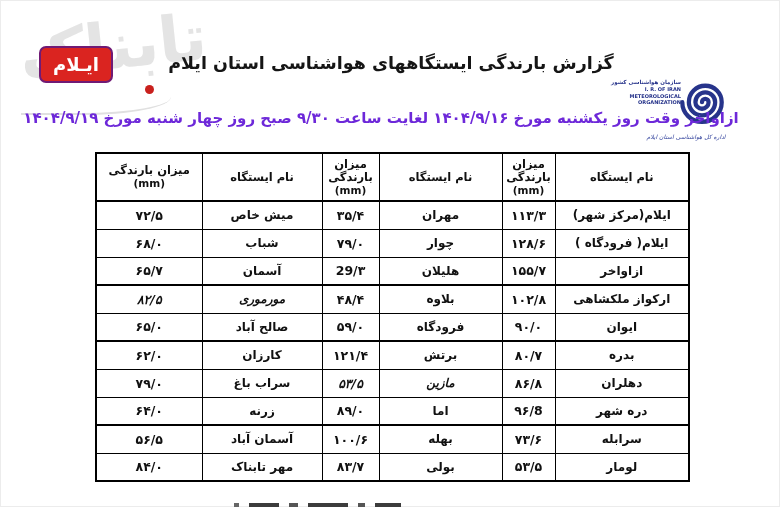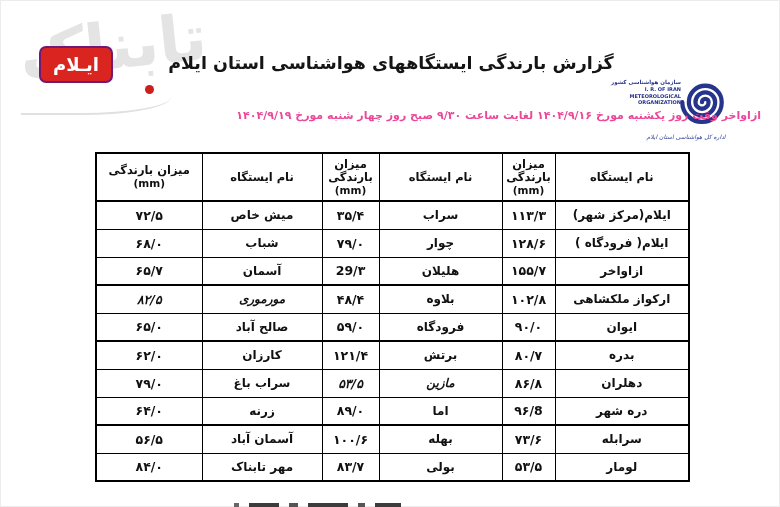--- a/index.html
+++ b/index.html
@@ -15,22 +15,22 @@
     border-bottom:2px solid #e0e0e0;border-radius:0 0 60%/0 0 100% 40%;z-index:1;}
 
   
   .badge{position:absolute;left:38px;top:45px;width:70px;height:33px;background:#da2420;
     border:2px solid #701a75;border-radius:7px;color:#fff;font-size:18px;font-weight:bold;
     display:flex;align-items:center;justify-content:center;z-index:3;direction:rtl;}
 
   
   .title{position:absolute;left:0;top:52px;width:780px;text-align:center;font-size:17.5px;
     font-weight:bold;color:#151515;direction:rtl;z-index:2;}
-  .subtitle{position:absolute;left:0;top:108px;width:760px;font-size:11px;
-    font-weight:bold;color:#ec4899;direction:rtl;z-index:2;}
+  .subtitle{position:absolute;left:0;top:108px;width:760px;text-align:center;font-size:15px;
+    font-weight:bold;color:#6d28d9;direction:rtl;z-index:2;}
 
   
   .org-logo{position:absolute;left:636px;top:70px;width:130px;height:78px;z-index:2;}
   .org-text{position:absolute;right:86px;top:8px;width:64px;text-align:right;color:#27348b;
     font-weight:bold;direction:rtl;}
   .org-text .fa{font-size:5.5px;line-height:7px;white-space:nowrap;}
   .org-text .en{font-size:5px;line-height:6.5px;direction:ltr;text-align:right;white-space:nowrap;}
   .spiral-wrap{position:absolute;right:42px;top:6px;width:46px;height:52px;}
   .org-caption{position:absolute;right:28px;top:62px;width:106px;text-align:center;font-size:6px;
     color:#3a4aa0;font-style:italic;direction:rtl;white-space:nowrap;}
@@ -116,21 +116,21 @@
         <th>
           <div>میزان بارندگی</div>
           <div class="unit">(mm)</div>
         </th>
       </tr>
     </thead>
     <tbody id="rain-body">
         <tr>
           <td class="station">ایلام(مرکز شهر)</td>
           <td class="amount">۱۱۳/۳</td>
-          <td class="station">سراب</td>
+          <td class="station">مهران</td>
           <td class="amount">۳۵/۴</td>
           <td class="station">میش خاص</td>
           <td class="amount">۷۲/۵</td>
         </tr>
         <tr>
           <td class="station">ایلام( فرودگاه )</td>
           <td class="amount">۱۲۸/۶</td>
           <td class="station">چوار</td>
           <td class="amount">۷۹/۰</td>
           <td class="station">شباب</td>

